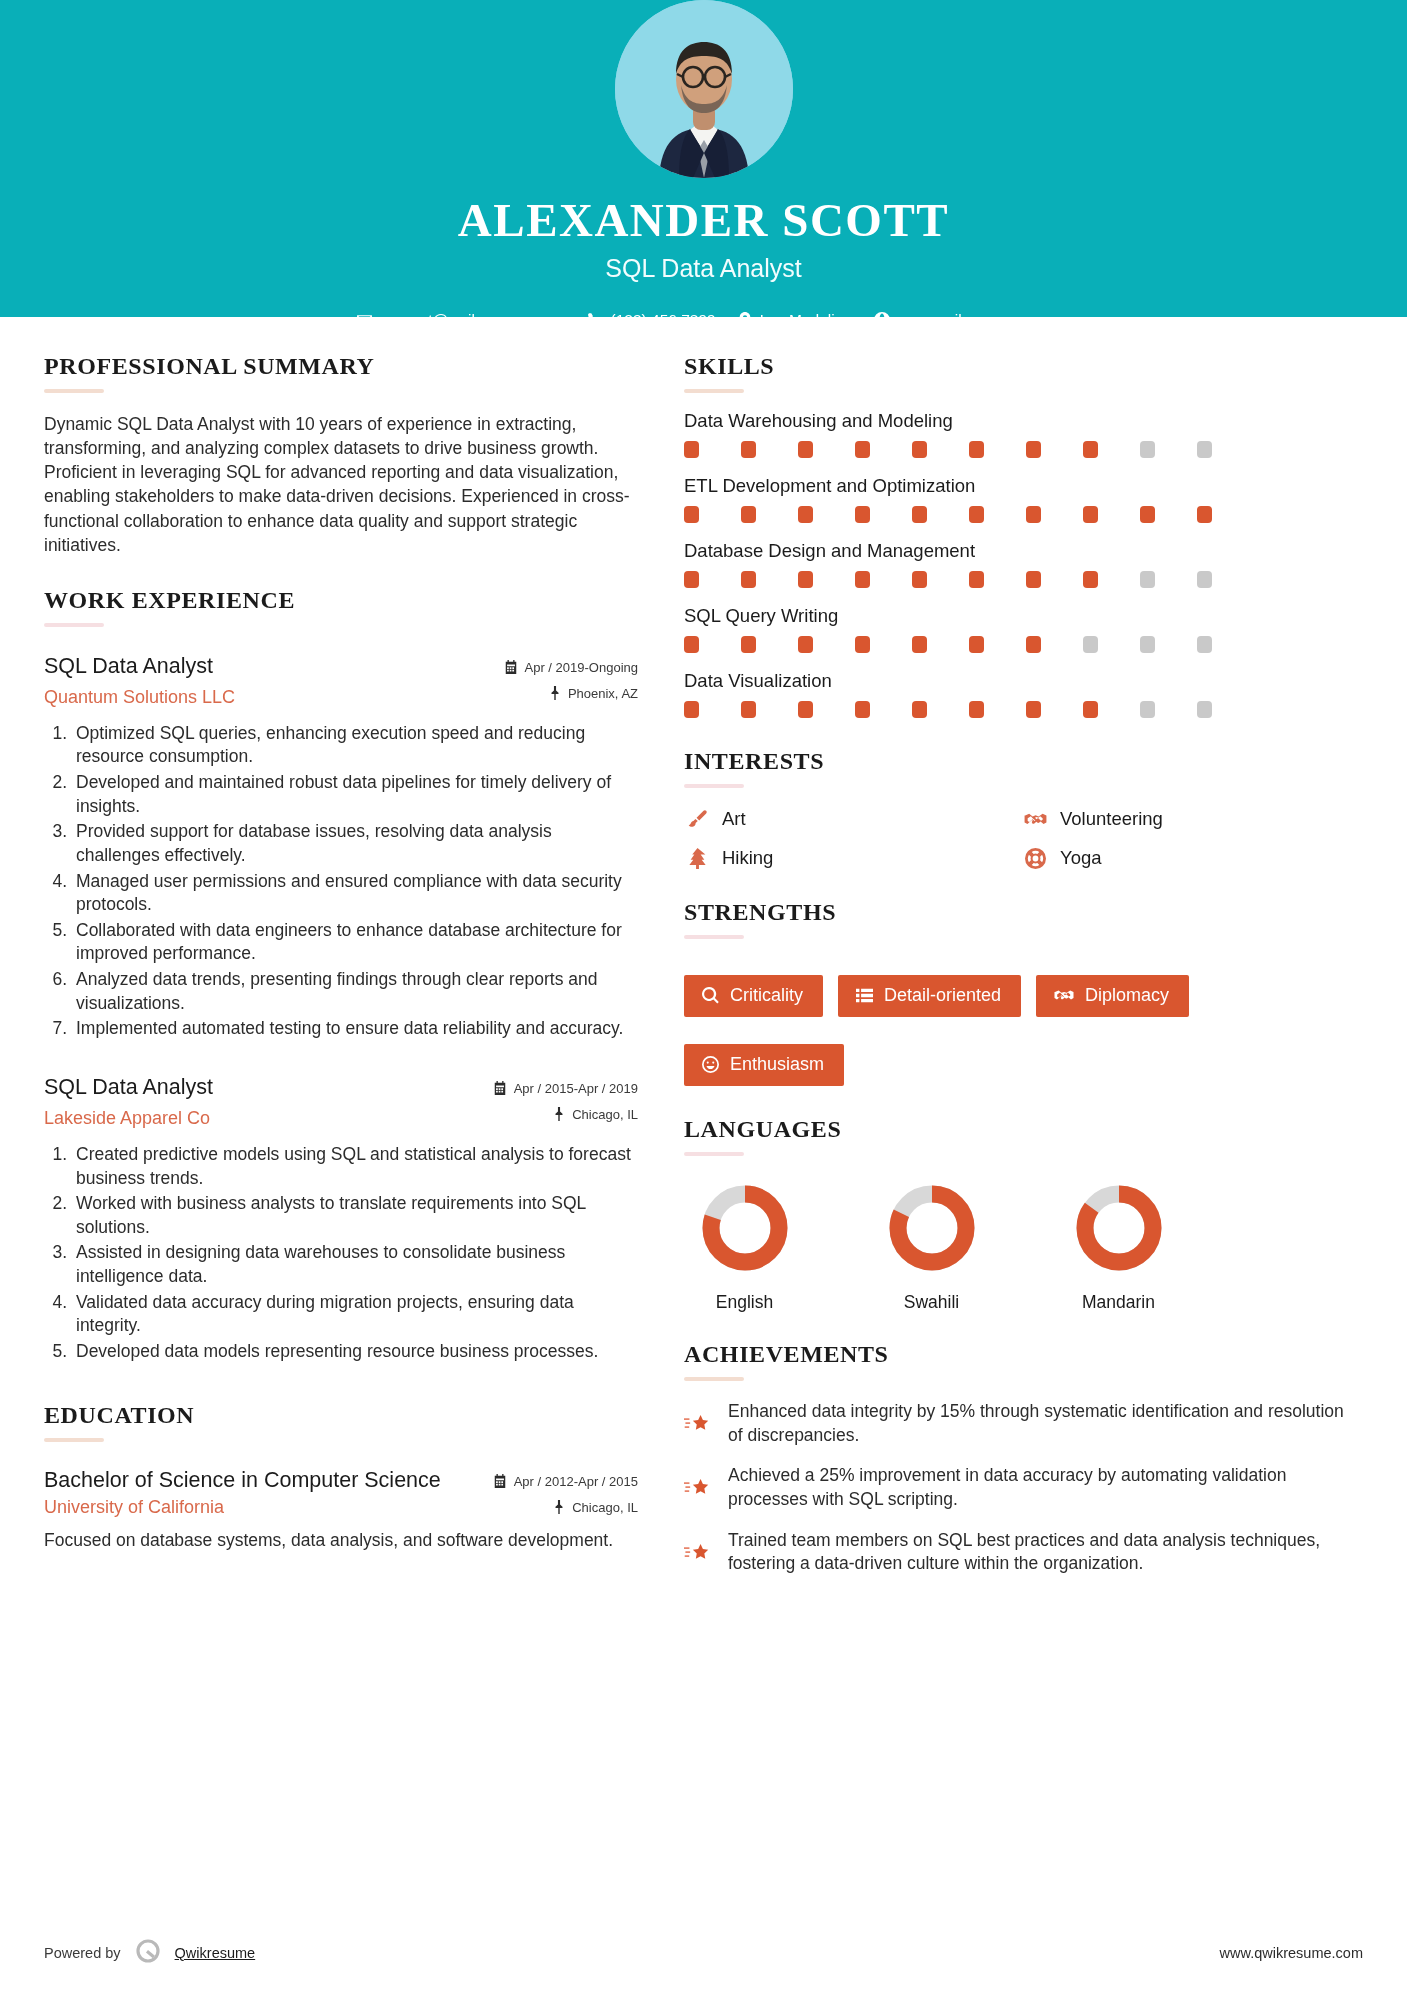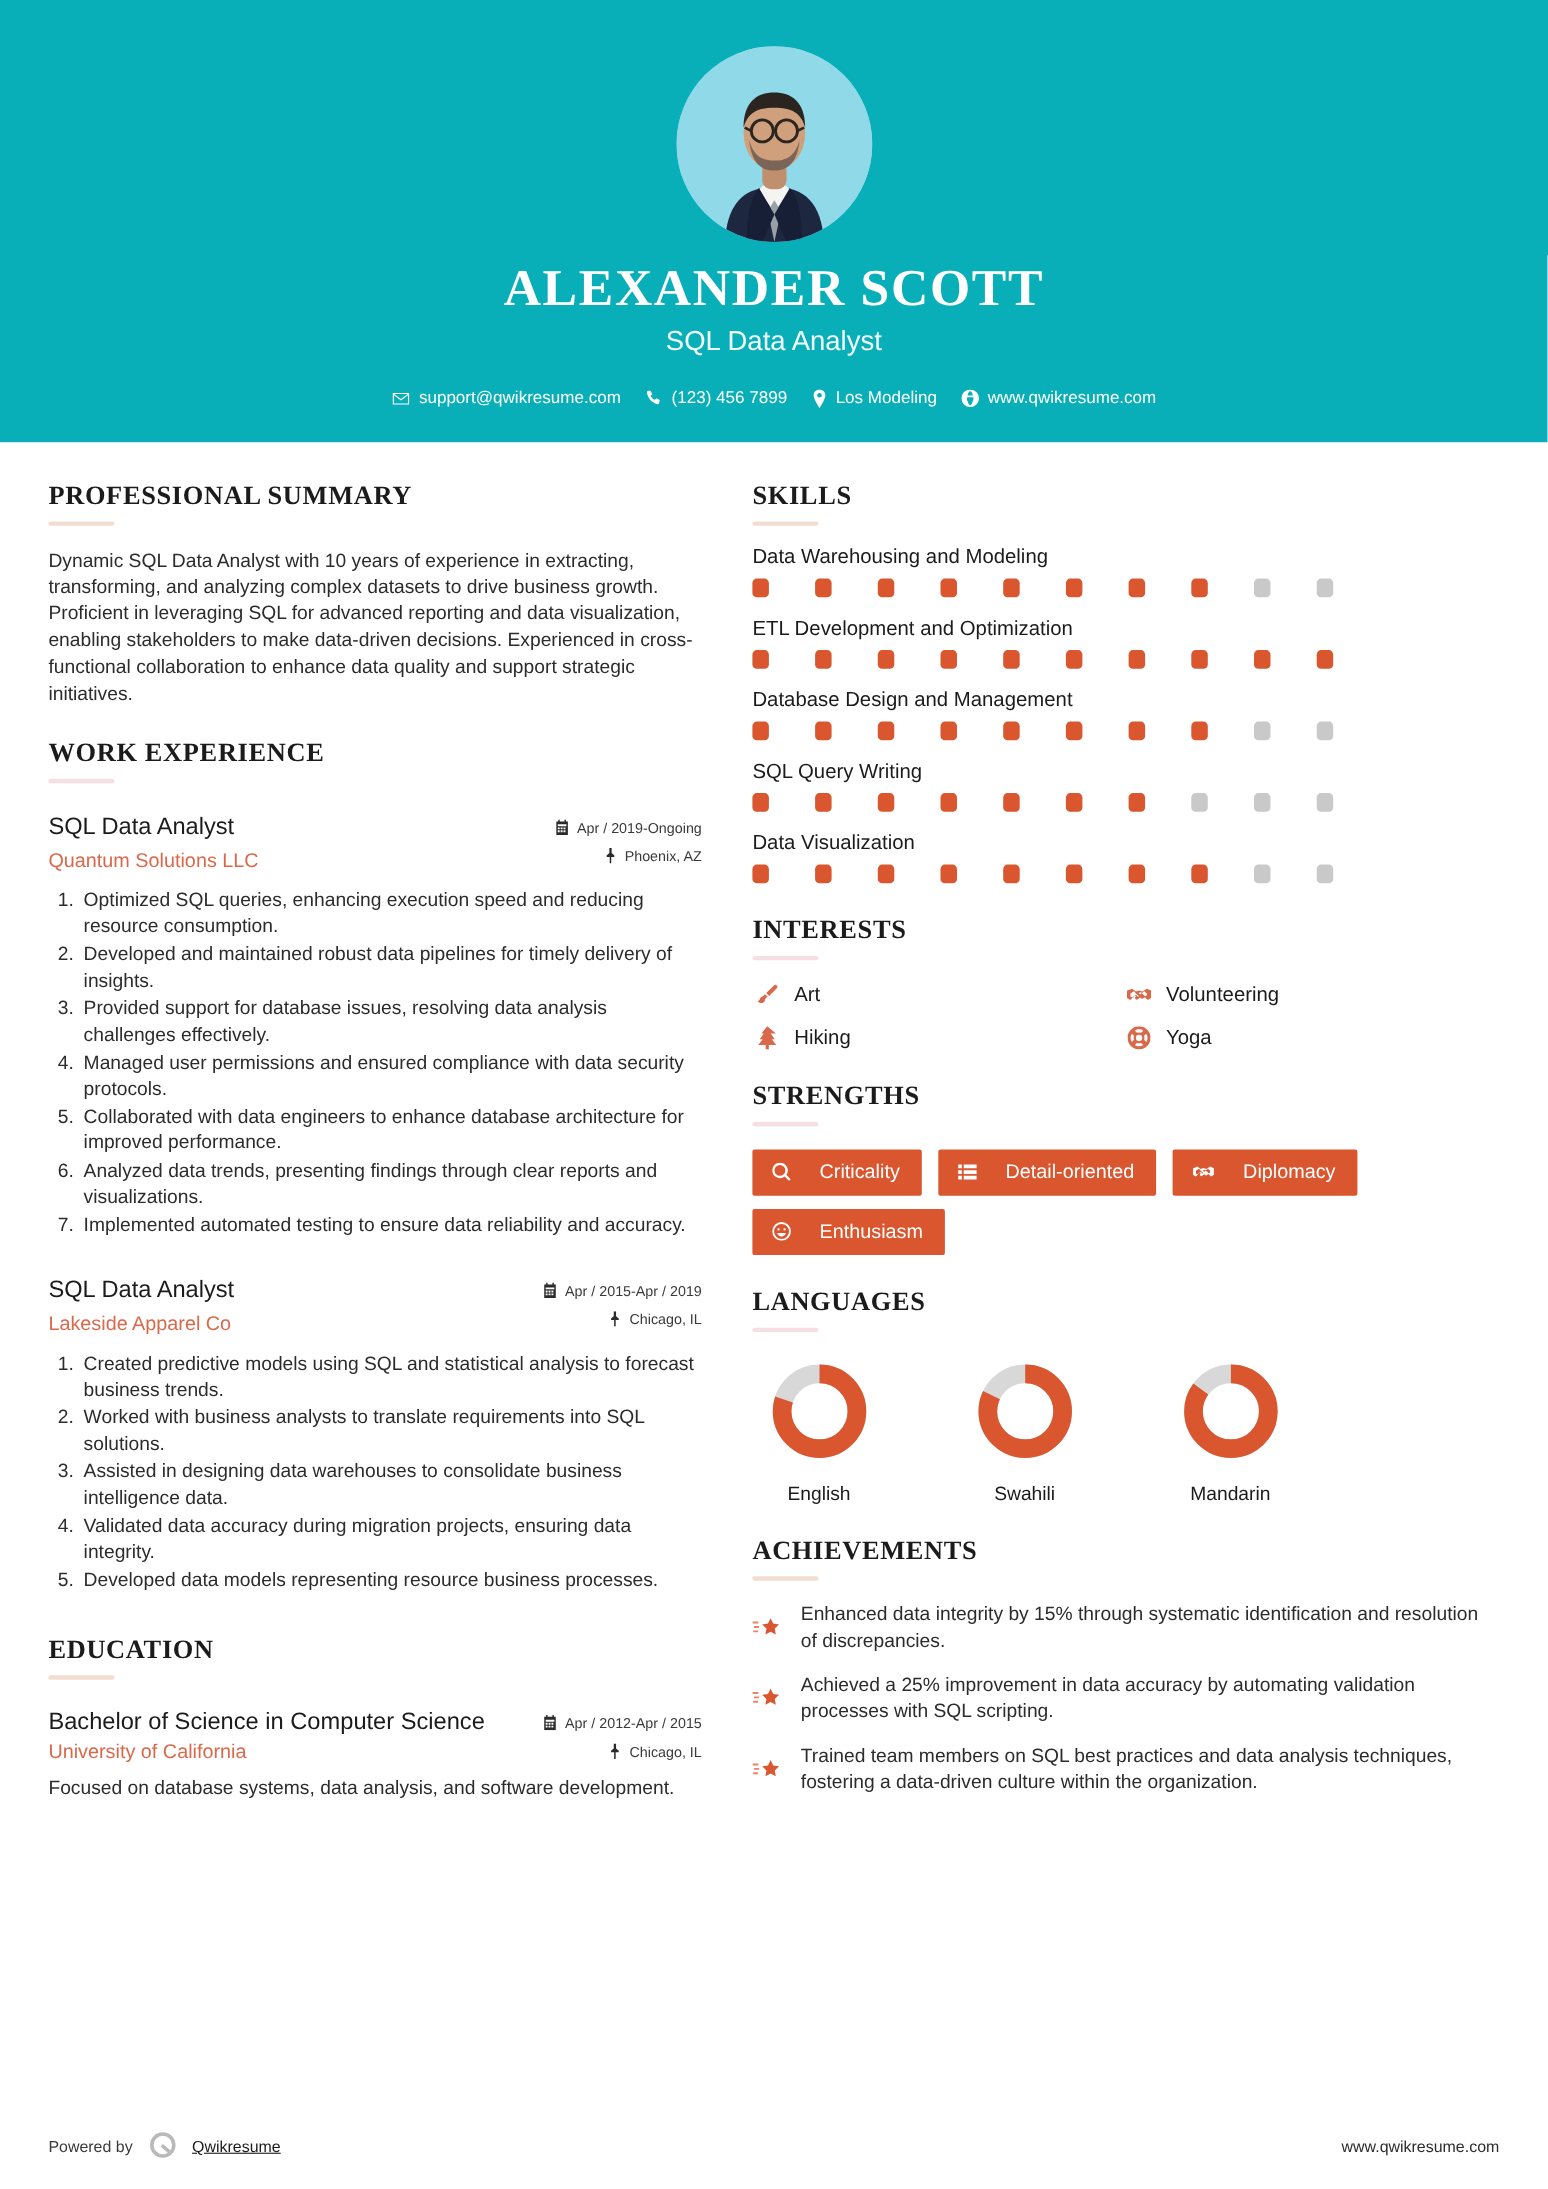--- a/index.html
+++ b/index.html
@@ -10,22 +10,21 @@
     background: #ffffff;
     font-family: "Liberation Sans", sans-serif;
     overflow: hidden;
   }
 
   .page { position: relative; width: 1407px; height: 1990px; background:#fff; }
 
   
   .header {
     background: #09AFB8;
-    height: 402px;
-    padding-top: 42px;
+    height: 317px;
     text-align: center;
   }
   .avatar-wrap {
     width: 178px; height: 178px;
     margin: 0 auto 18px auto;
     border-radius: 50%;
     background: #8FD9E8;
     overflow: hidden;
     position: relative;
   }
@@ -175,22 +174,23 @@
     flex-wrap: wrap;
     gap: 12px 15px;
   }
   .strength-chip {
     background: #D9562F;
     color: #ffffff;
     font-size: 18px;
     padding: 10px 20px 11px 18px;
     display: flex;
     align-items: center;
-    gap: 26px;
+    gap: 11px;
     border-radius: 2px;
+    margin-top: 15px;
   }
   .strength-chip svg { fill: #ffffff; display:block; }
 
   
   .langs {
     margin-top: 24px;
     display: flex;
     justify-content: flex-start;
     gap: 82px;
     padding-left: 8px;

